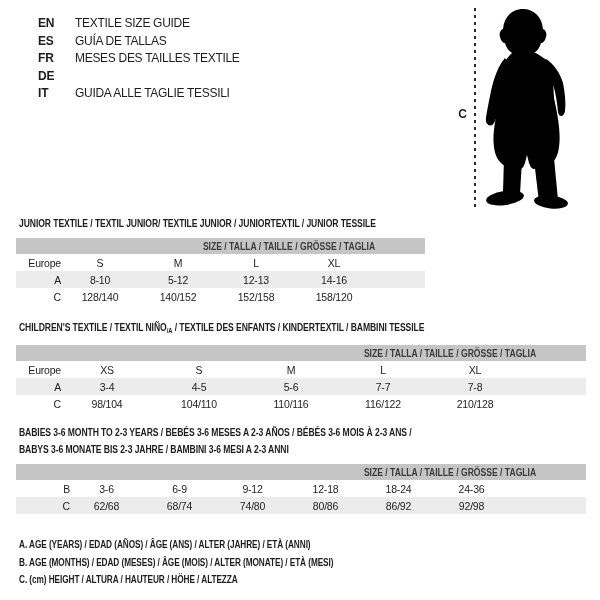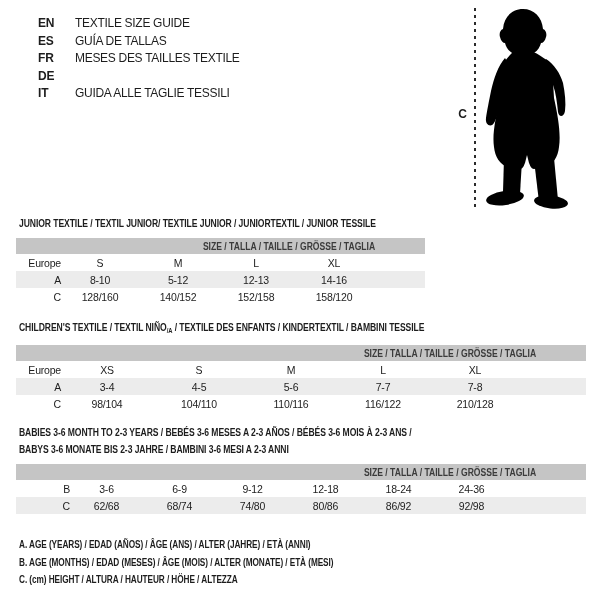--- a/index.html
+++ b/index.html
@@ -149,21 +149,21 @@
       <tr>
         <td>A</td>
         <td>8-10</td>
         <td>5-12</td>
         <td>12-13</td>
         <td>14-16</td>
         <td></td>
       </tr>
       <tr>
         <td>C</td>
-        <td>128/160</td>
+        <td>128/140</td>
         <td>140/152</td>
         <td>152/158</td>
         <td>158/120</td>
         <td></td>
       </tr>
     </tbody>
 </table>
 
 <div id="title-2" class="section-title"><span>CHILDREN'S TEXTILE / TEXTIL NIÑO</span><span class="sub">/A</span><span> / TEXTILE DES ENFANTS / KINDERTEXTIL / BAMBINI TESSILE</span></div>
 <table id="table-2" class="size-table">

